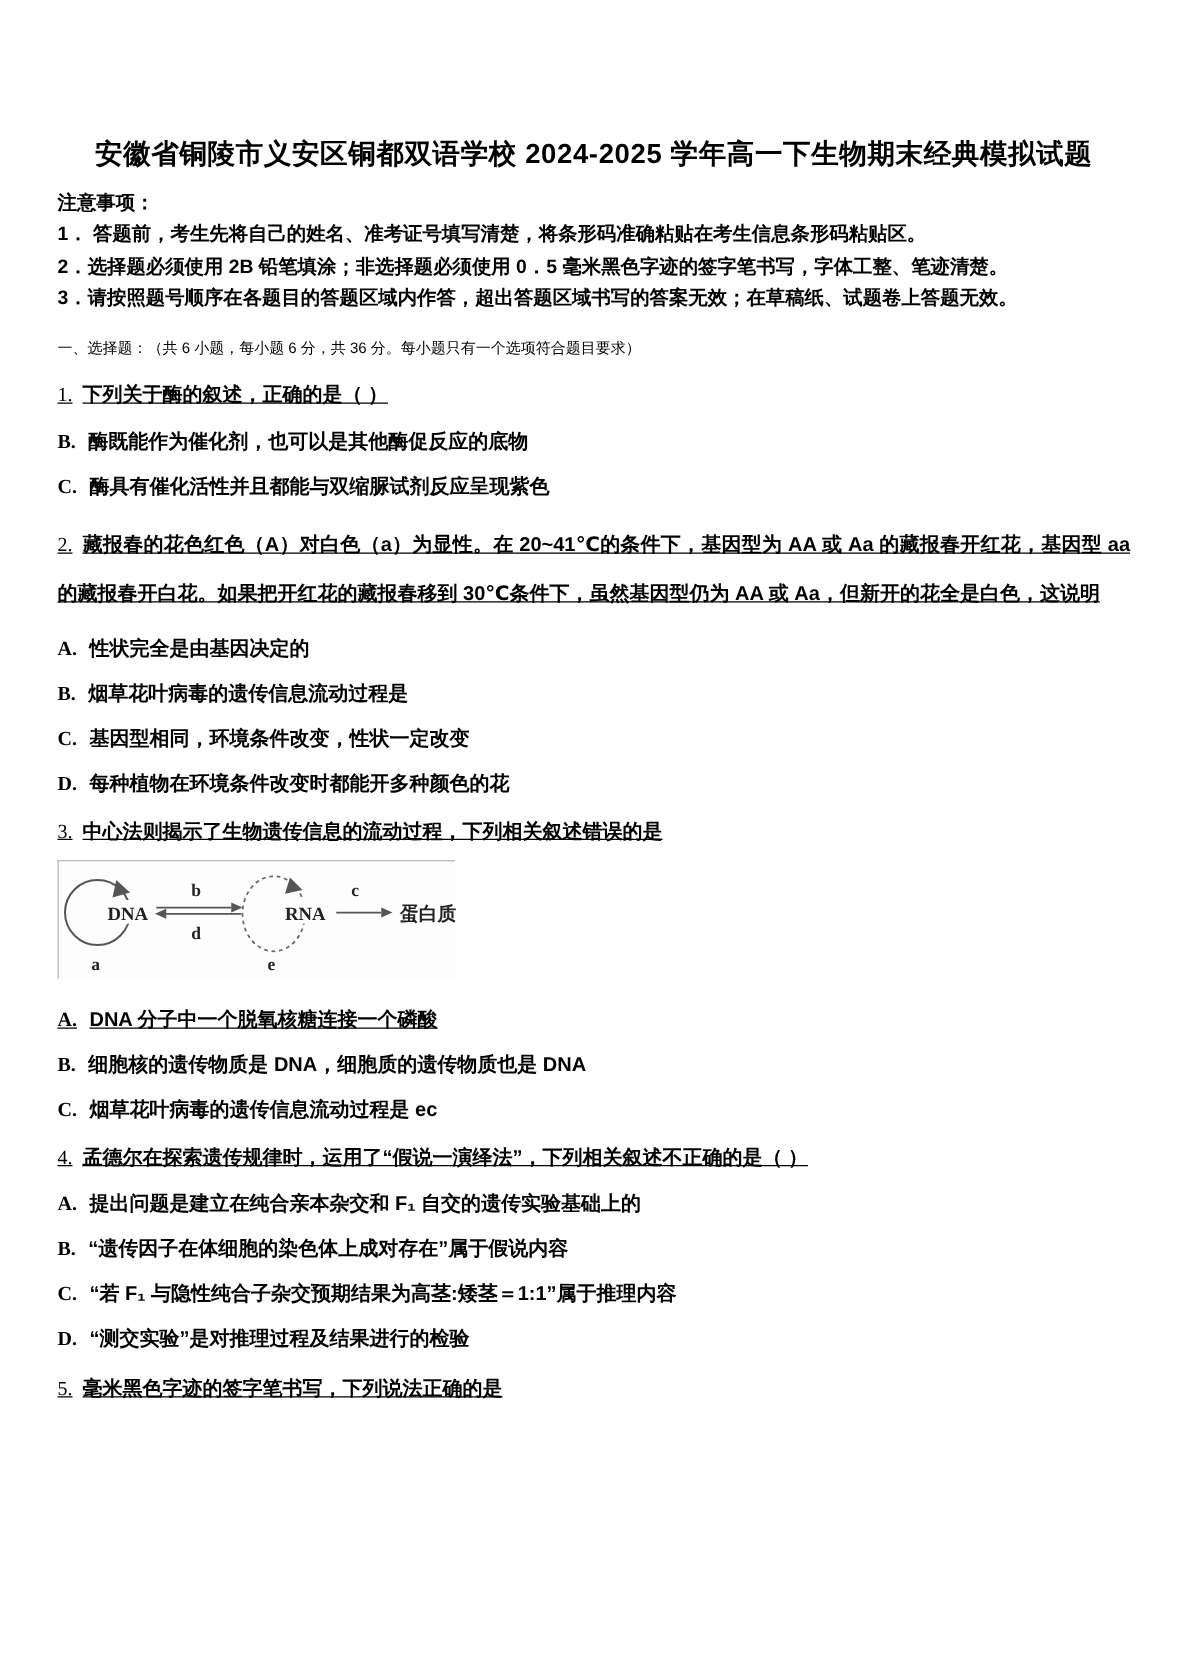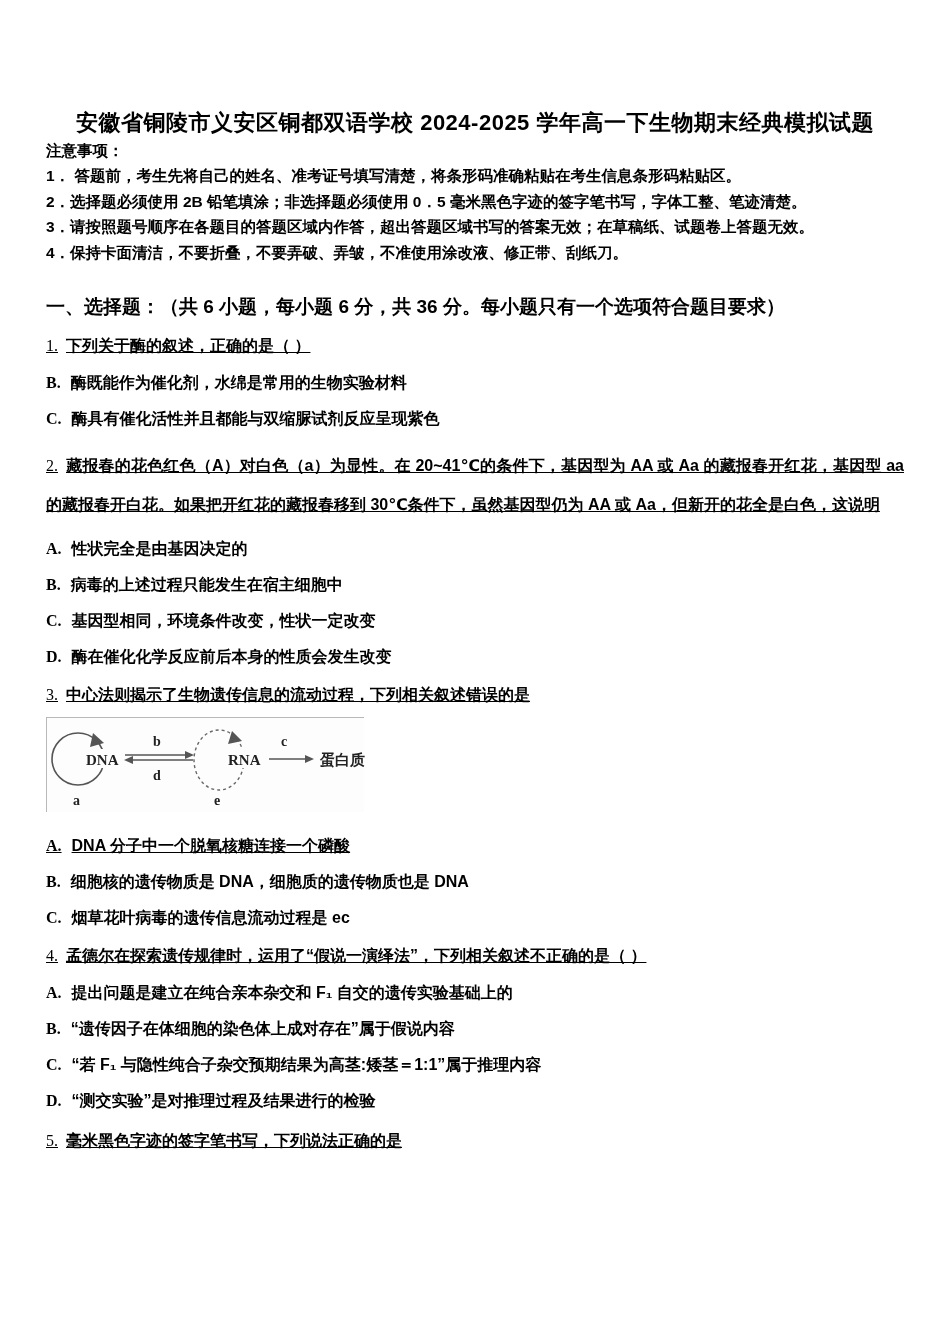--- a/index.html
+++ b/index.html
@@ -17,35 +17,35 @@
     padding: 108px 46px 0 46px;
     background: #ffffff;
   }
   .title {
     font-size: 22px;
     font-weight: 700;
     text-align: center;
     line-height: 30px;
     letter-spacing: 0.5px;
   }
-  .notice { }
+  .notice { margin-top: 12px; }
   .notice-heading {
     font-size: 15.5px;
     font-weight: 600;
     line-height: 25px;
   }
   .notice-item {
     font-size: 15.5px;
     font-weight: 600;
     line-height: 25.5px;
   }
   .section-heading {
-    margin-top: 30px;
-    font-size: 19px;
-    font-weight: 700;
+    margin-top: 14px;
+    font-size: 12px;
+    font-weight: 400;
     line-height: 24px;
   }
   .question { }
   .stem {
     margin-top: 15px;
     font-size: 16px;
     line-height: 24px;
     font-weight: 600;
     text-decoration: underline;
   }
@@ -104,52 +104,51 @@
 
 <div class="page">
 
   <h1 class="title">安徽省铜陵市义安区铜都双语学校 2024-2025 学年高一下生物期末经典模拟试题</h1>
 
   <div class="notice">
     <div class="notice-heading">注意事项：</div>
     <div class="notice-item">1．  答题前，考生先将自己的姓名、准考证号填写清楚，将条形码准确粘贴在考生信息条形码粘贴区。</div>
     <div class="notice-item">2．选择题必须使用 2B 铅笔填涂；非选择题必须使用 0．5 毫米黑色字迹的签字笔书写，字体工整、笔迹清楚。</div>
     <div class="notice-item">3．请按照题号顺序在各题目的答题区域内作答，超出答题区域书写的答案无效；在草稿纸、试题卷上答题无效。</div>
-    <div class="notice-item">4．保持卡面清洁，不要折叠，不要弄破、弄皱，不准使用涂改液、修正带、刮纸刀。</div>
   </div>
 
   <div class="section-heading">一、选择题：（共 6 小题，每小题 6 分，共 36 分。每小题只有一个选项符合题目要求）</div>
 
   <div class="question">
     <div class="stem">
       <span class="q-num">1.</span><span>下列关于酶的叙述，正确的是（   ）</span>
     </div>
     <div class="opt">
-      <span class="opt-label">B.</span><span>酶既能作为催化剂，水绵是常用的生物实验材料</span>
+      <span class="opt-label">B.</span><span>酶既能作为催化剂，也可以是其他酶促反应的底物</span>
     </div>
     <div class="opt">
       <span class="opt-label">C.</span><span>酶具有催化活性并且都能与双缩脲试剂反应呈现紫色</span>
     </div>
   </div>
 
   <div class="question">
     <div class="stem stem-wide">
       <span class="q-num">2.</span><span>藏报春的花色红色（A）对白色（a）为显性。在 20~41℃的条件下，基因型为 AA 或 Aa 的藏报春开红花，基因型 aa 的藏报春开白花。如果把开红花的藏报春移到 30℃条件下，虽然基因型仍为 AA 或 Aa，但新开的花全是白色，这说明</span>
     </div>
     <div class="opt">
       <span class="opt-label">A.</span><span>性状完全是由基因决定的</span>
     </div>
     <div class="opt">
-      <span class="opt-label">B.</span><span>病毒的上述过程只能发生在宿主细胞中</span>
+      <span class="opt-label">B.</span><span>烟草花叶病毒的遗传信息流动过程是</span>
     </div>
     <div class="opt">
       <span class="opt-label">C.</span><span>基因型相同，环境条件改变，性状一定改变</span>
     </div>
     <div class="opt">
-      <span class="opt-label">D.</span><span>酶在催化化学反应前后本身的性质会发生改变</span>
+      <span class="opt-label">D.</span><span>每种植物在环境条件改变时都能开多种颜色的花</span>
     </div>
   </div>
 
   <div class="question">
     <div class="stem">
       <span class="q-num">3.</span><span>中心法则揭示了生物遗传信息的流动过程，下列相关叙述错误的是</span>
     </div>
 
     <div class="diagram-box">
       <svg width="318" height="95" viewBox="0 0 318 95">

